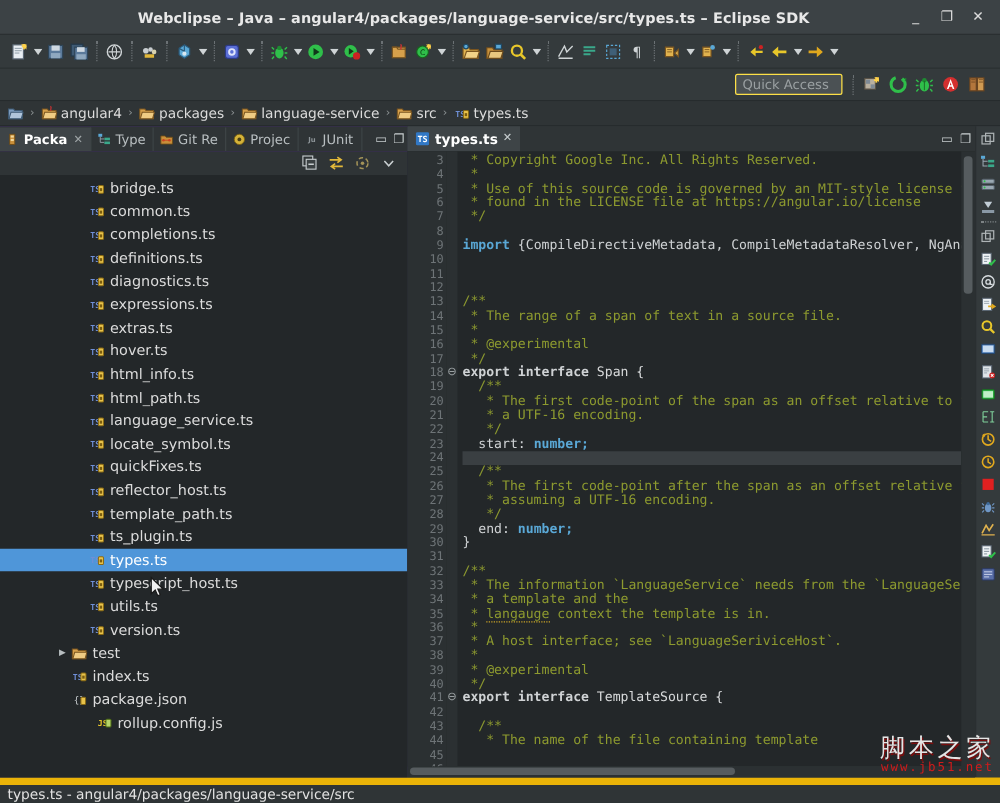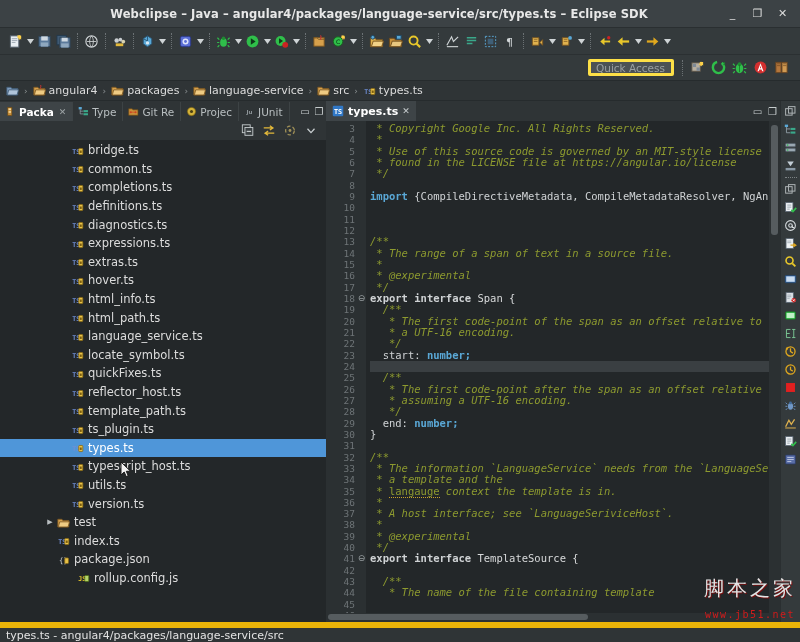--- a/index.html
+++ b/index.html
@@ -50,21 +50,21 @@
   }
   .tsep { width: 1px; height: 16px; margin: 0 4px; border-left: 1px dotted #6b7174; }
   .ico { width: 15px; height: 15px; display:block; }
 
   .toolbar2 {
     height: 26px; background: #343a3c; display: flex; align-items: center;
     justify-content: flex-end; padding-right: 8px; gap: 0px;
     border-bottom: 1px solid #262b2d;
   }
   .quickaccess {
-    width: 86px; height: 17px; background: #4b5154; border: 3px solid #fde047;
+    width: 86px; height: 17px; background: #4b5154; border: 1px solid #fde047;
     border-radius: 2px; color: #9aa0a2; font-size: 10.5px;
     display: flex; align-items: center; padding-left: 5px; margin-right: 4px;
     cursor: text;
   }
   .perspbtn { width: 21px; height: 20px; display:flex; align-items:center; justify-content:center; cursor:pointer; }
 
   
   .breadcrumb {
     height: 20px; background: #2f3436; display: flex; align-items: center;
     padding-left: 6px; gap: 3px; border-bottom: 1px solid #262b2d;
@@ -127,21 +127,21 @@
     line-height: 11.33px; padding-top: 2px;
   }
   .foldcol { width: 9px; background: #2b3032; flex:none; padding-top:2px; line-height:11.33px; font-size:9px; color:#9aa0a2; text-align:center;}
   .codearea {
     flex: 1; overflow: hidden; font-family: "DejaVu Sans Mono", monospace;
     font-size: 10.5px; line-height: 11.33px; padding-top: 2px; padding-left: 4px;
     white-space: pre; position: relative;
   }
   .cline { height: 11.33px; white-space: pre; }
   .cline.hl { background: #3a3f42; }
-  .c-com { color: #8d9a2f; font-style: italic; }
+  .c-com { color: #8d9a2f; }
   .c-kw  { color: #5aa8d6; font-weight: bold; }
   .c-kw2 { color: #cfd2d4; font-weight: bold; }
   .c-typ { color: #d8dadb; }
   .c-txt { color: #cfd2d4; }
   .c-spell { color: #8d9a2f; border-bottom: 1px dotted #c9a227; }
 
   .vscroll {
     width: 11px; background: #2b3032; flex: none; position: relative;
   }
   .vthumb { position:absolute; left:2px; width:7px; background:#565c5f; border-radius:3px; }
@@ -167,21 +167,21 @@
     position: absolute; right: 4px; bottom: 22px; text-align: center;
     pointer-events: none; user-select: none;
   }
   .wm-cn {
     font-family: "DejaVu Serif", serif; font-size: 20px; font-weight: normal;
     color: #e5e5e5; letter-spacing: 3px; line-height: 1;
     text-shadow: 1px 1px 0 #7a0d0d;
   }
   .wm-url {
     font-family: "DejaVu Sans Mono", monospace; font-size: 10px; color: #d21b1b;
-    letter-spacing: 1.5px; margin-top: 11px;
+    letter-spacing: 1.5px; margin-top: 1px;
   }
   .hscroll-ed { height: 9px; background:#2b3032; position:relative; }
   .hthumb { position:absolute; top:1px; height:6px; background:#565c5f; border-radius:3px; }
 </style>
 </head>
 <body>
 
 <div id="app">
 
   <div class="titlebar">

